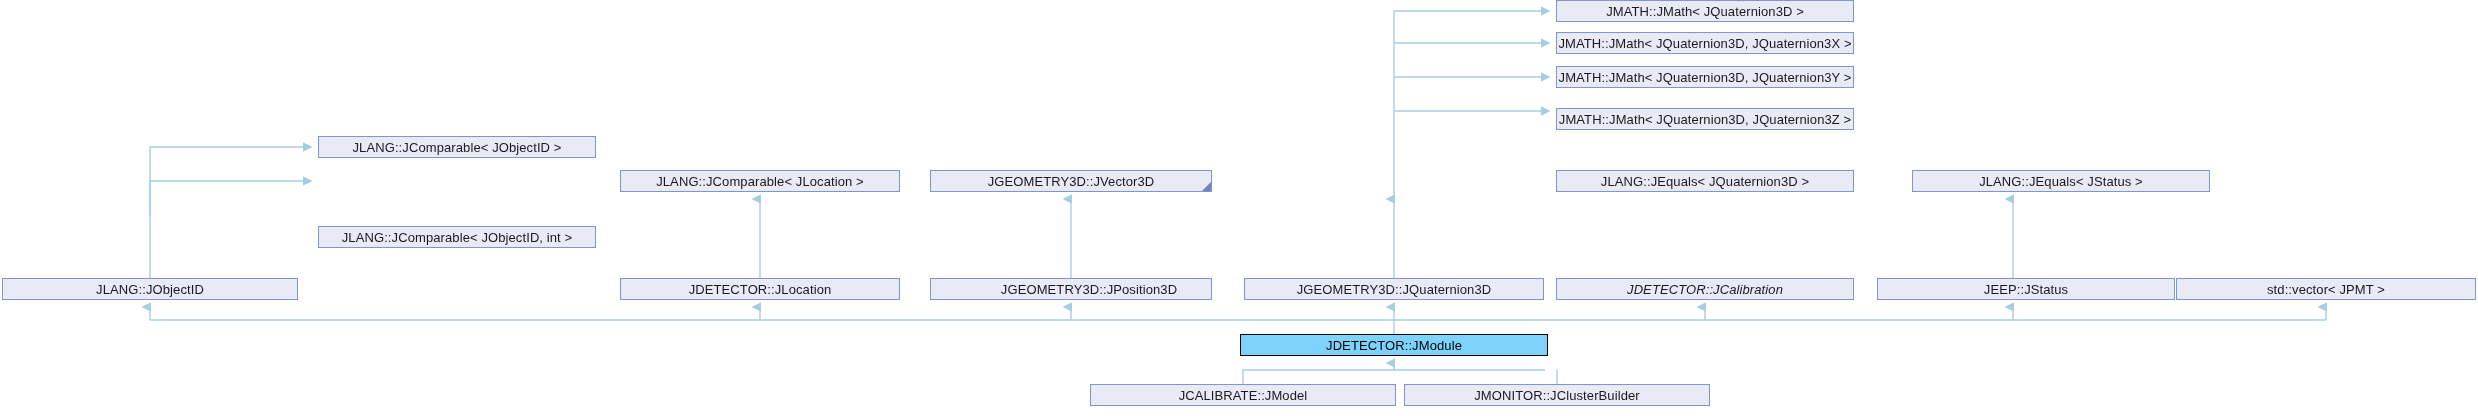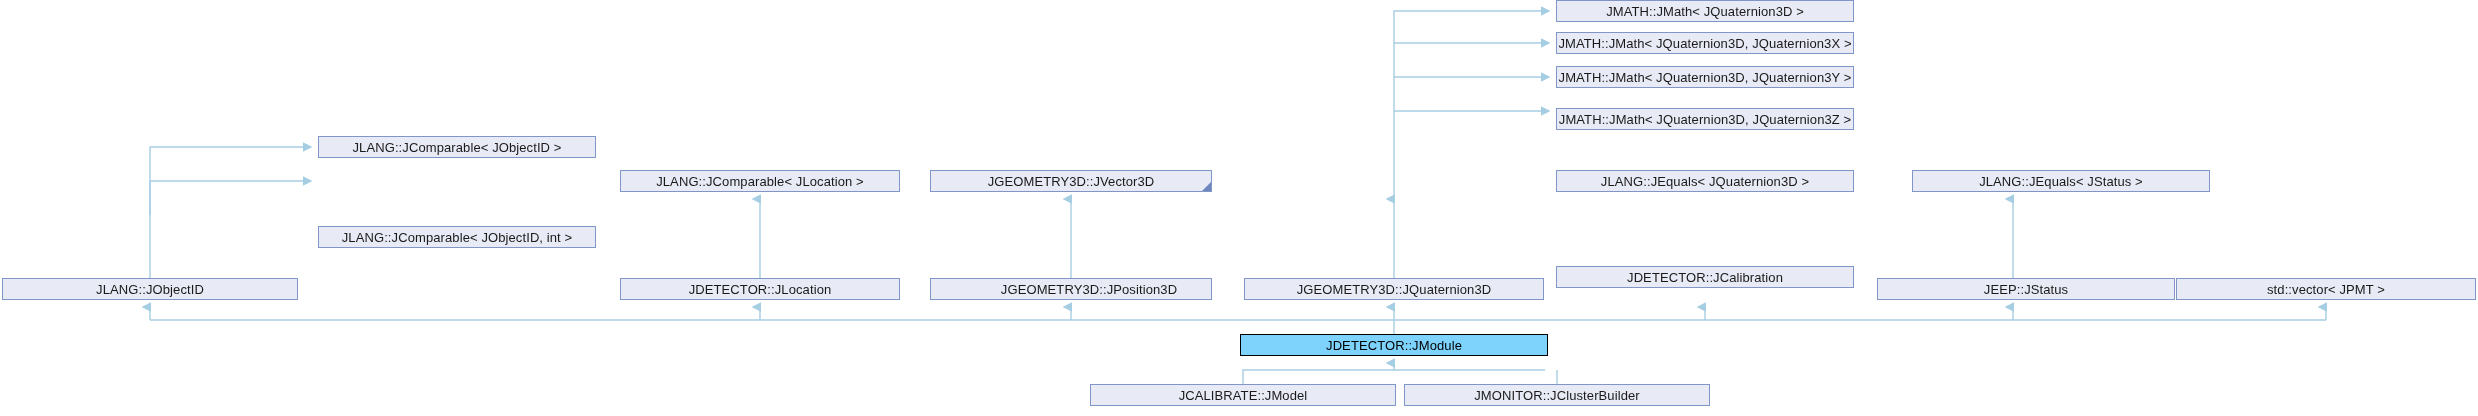--- a/index.html
+++ b/index.html
@@ -145,21 +145,21 @@
   </div>
   <div class="node" style="left:620px;top:278px;width:280px;">
     <span class="label">JDETECTOR::JLocation</span>
   </div>
   <div class="node" style="left:930px;top:278px;width:282px;padding-left:36px;">
     <span class="label">JGEOMETRY3D::JPosition3D</span>
   </div>
   <div class="node" style="left:1244px;top:278px;width:300px;">
     <span class="label">JGEOMETRY3D::JQuaternion3D</span>
   </div>
-  <div class="node" style="left:1556px;top:266px;width:298px;">
+  <div class="node" style="left:1556px;top:278px;width:298px;font-style:italic;">
     <span class="label">JDETECTOR::JCalibration</span>
   </div>
   <div class="node" style="left:1864px;top:278px;width:298px;margin-left:13px;">
     <span class="label">JEEP::JStatus</span>
   </div>
   <div class="node" style="left:2176px;top:278px;width:300px;">
     <span class="label">std::vector&lt; JPMT &gt;</span>
   </div>
 
   <div class="node root" style="left:1240px;top:334px;width:308px;">

